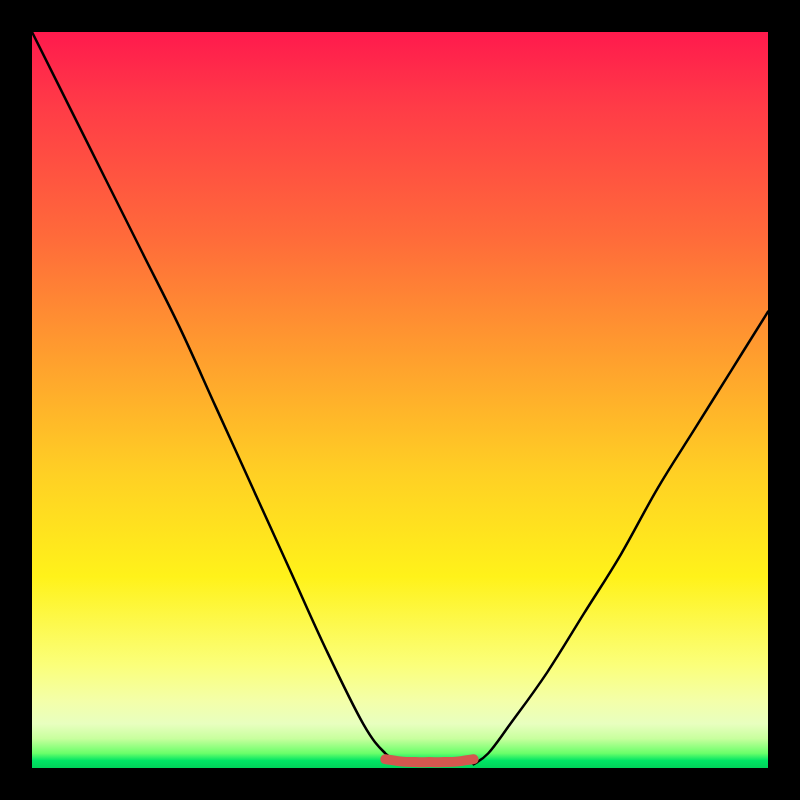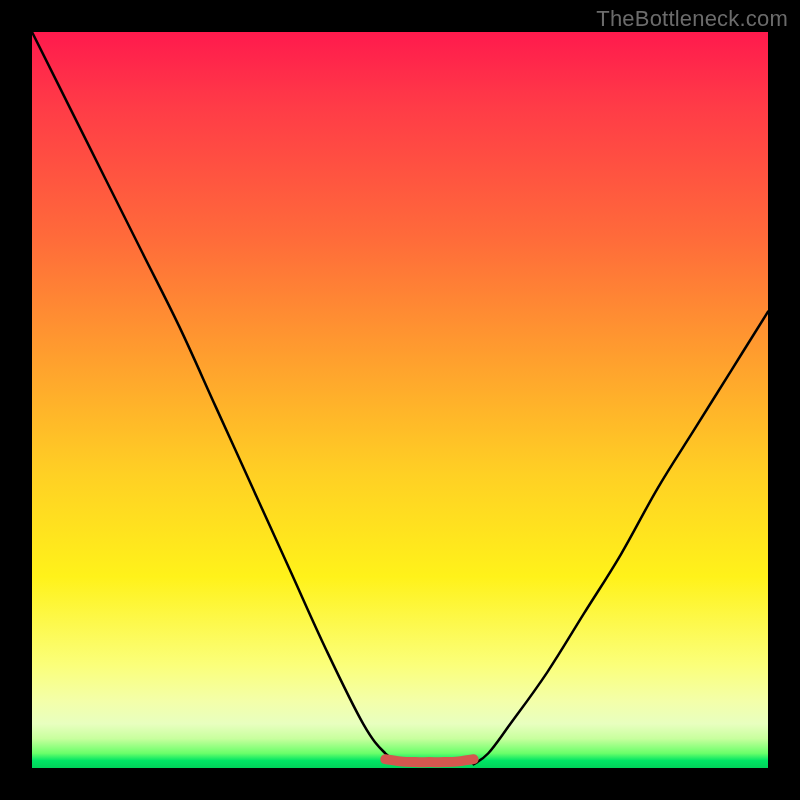--- a/index.html
+++ b/index.html
@@ -71,14 +71,13 @@
       </g>
       <g>
         <path id="path-right" fill="none" stroke="#000000" stroke-width="2.5" stroke-linecap="round" d="M 441.59999999999997 732.32 C 444.2496 730.3328, 449.69599999999997 728.5663999999999, 456.32 721.28 C 462.944 713.9936, 467.80160000000006 706.4128000000001, 478.40000000000003 691.84 C 488.9984 677.2672, 501.95199999999994 660.1919999999999, 515.1999999999999 640.3199999999999 C 528.448 620.448, 538.752 602.6368, 552 581.44 C 565.248 560.2432000000001, 575.552 545.0816, 588.8000000000001 522.56 C 602.0480000000001 500.0383999999999, 612.3520000000001 478.84159999999997, 625.6 456.32 C 638.848 433.7984, 649.152 418.6368, 662.4 397.44 C 675.6479999999999 376.2432, 685.9519999999999 359.75679999999994, 699.1999999999999 338.55999999999995 C 712.448 317.36319999999995, 729.376 290.2784, 736 279.68"></path>
       </g>
       <g>
         <path id="path-floor" fill="none" stroke="#d4574f" stroke-width="10" stroke-linecap="round" d="M 353.28 727.168 C 355.9296 727.56544, 362.7008 728.84608, 368 729.376 C 373.2992 729.9059199999999, 377.42080000000004 729.97952, 382.72 730.112 C 388.0192 730.24448, 392.14080000000007 730.112, 397.44000000000005 730.112 C 402.73920000000004 730.112, 406.86080000000004 730.24448, 412.16 730.112 C 417.4592 729.97952, 421.5808 729.9059199999999, 426.88 729.376 C 432.1792 728.84608, 438.95039999999995 727.56544, 441.59999999999997 727.168"></path>
       </g>
     </svg>
   </div>
 
-  <div class="attribution">TheBottleneck.com</div>
 </div>
 
 </body></html>

